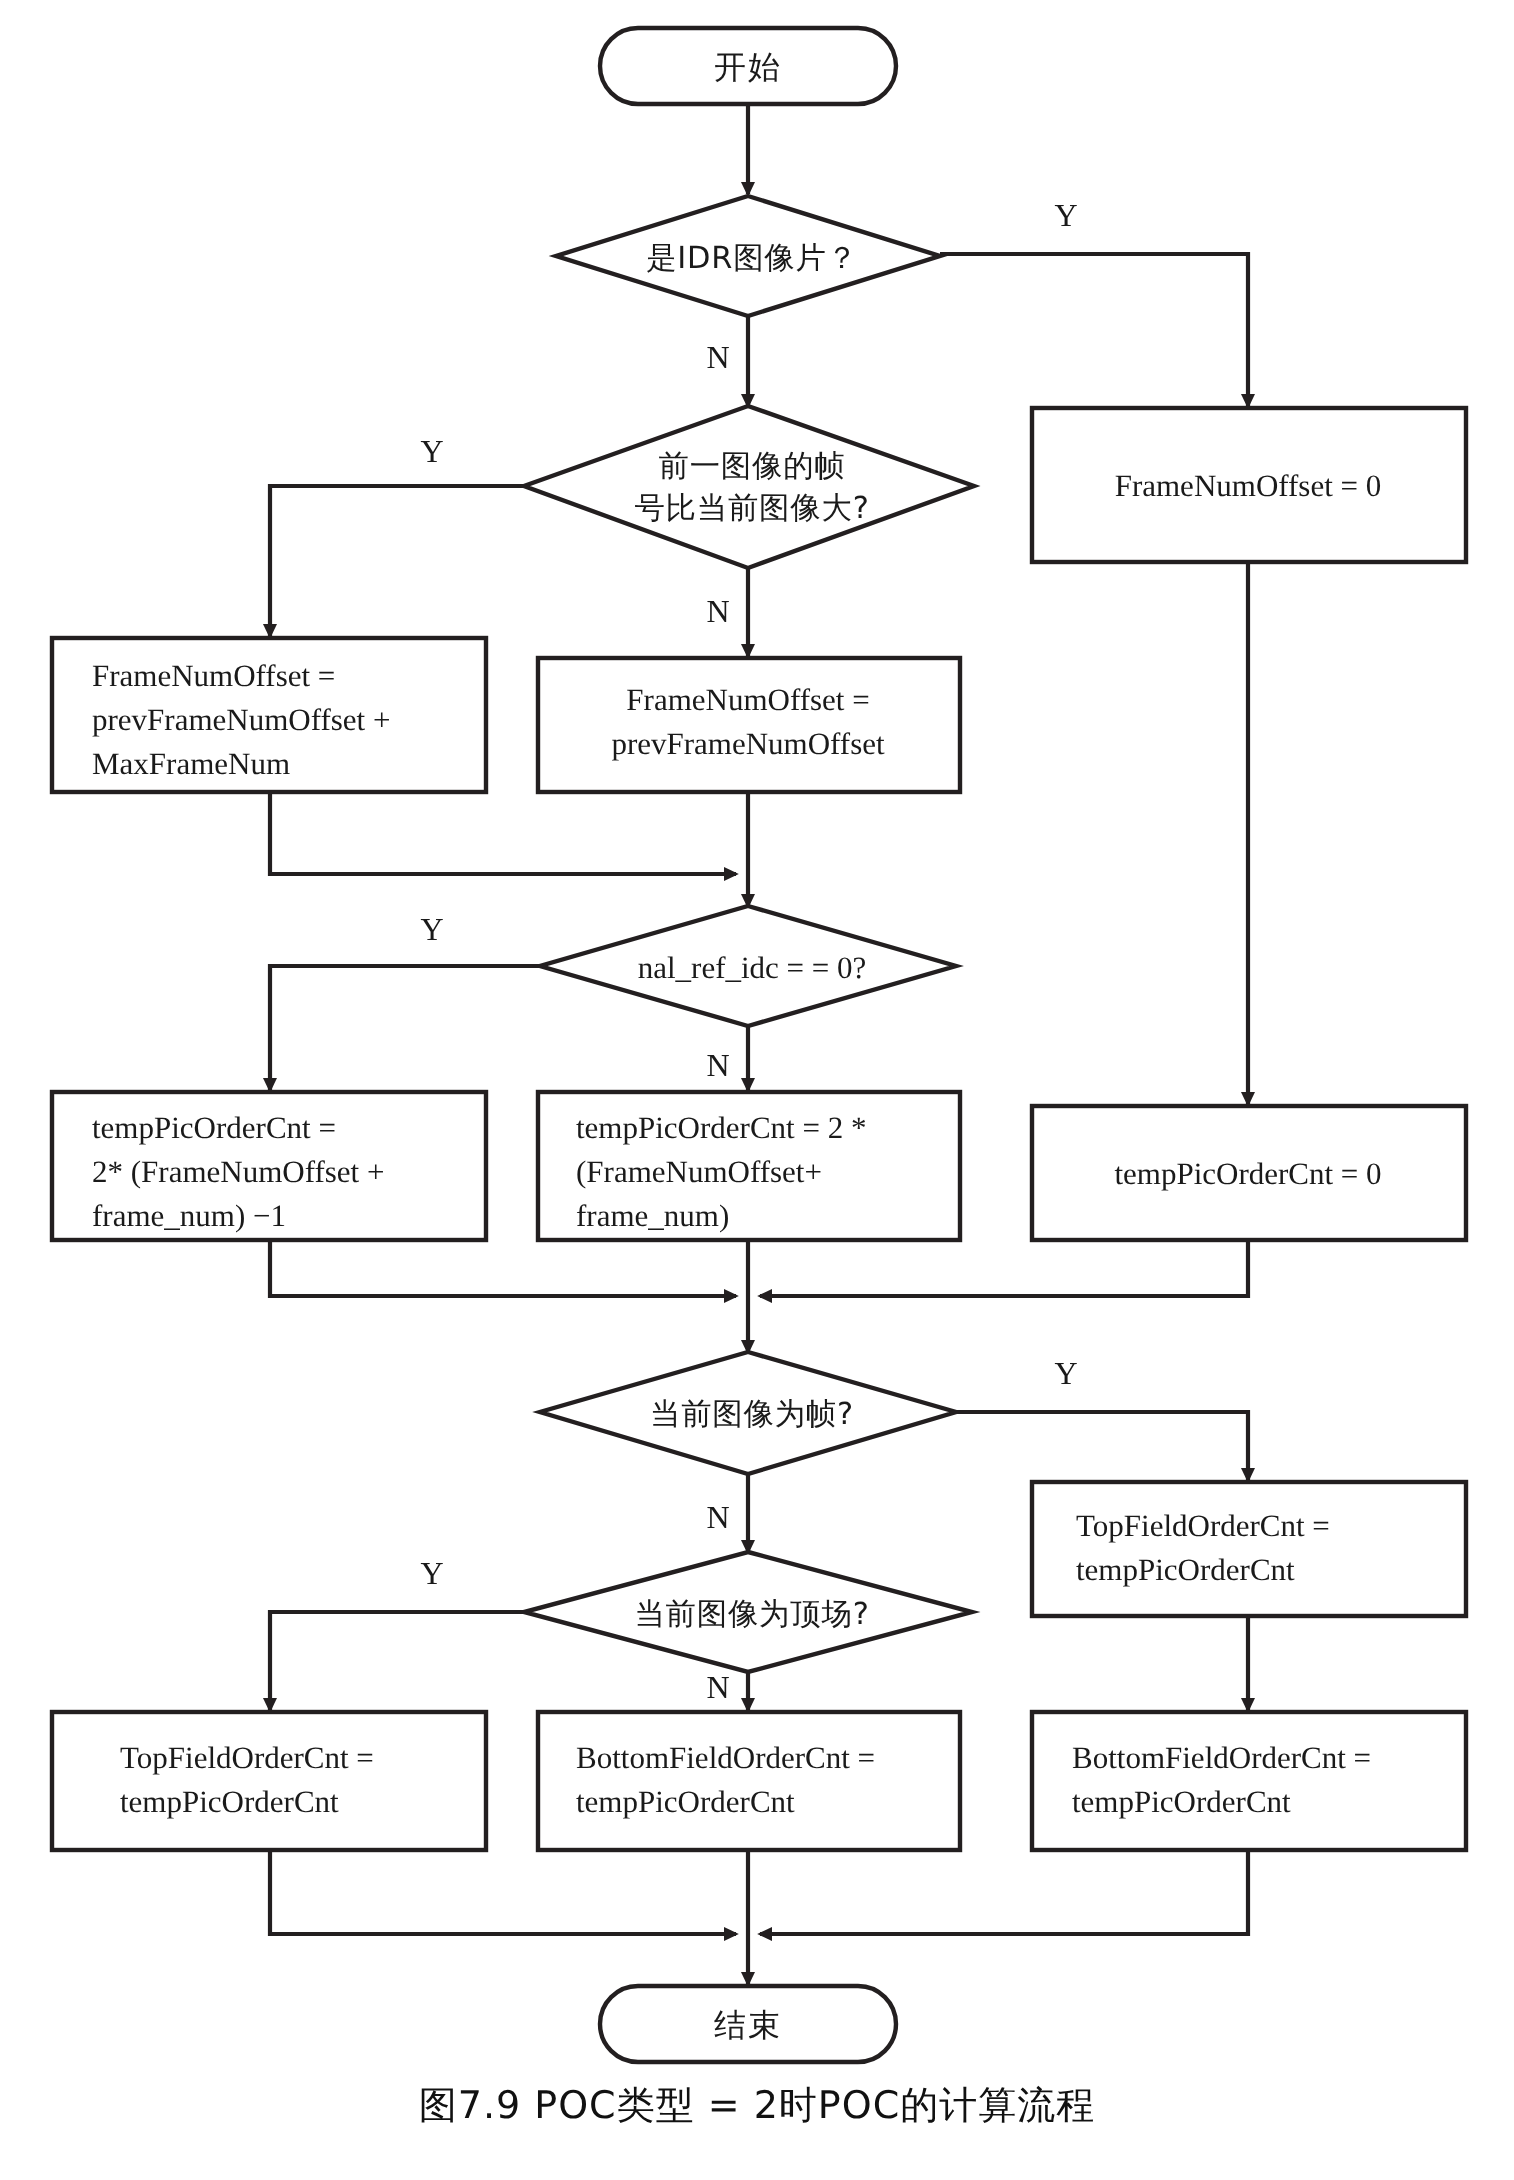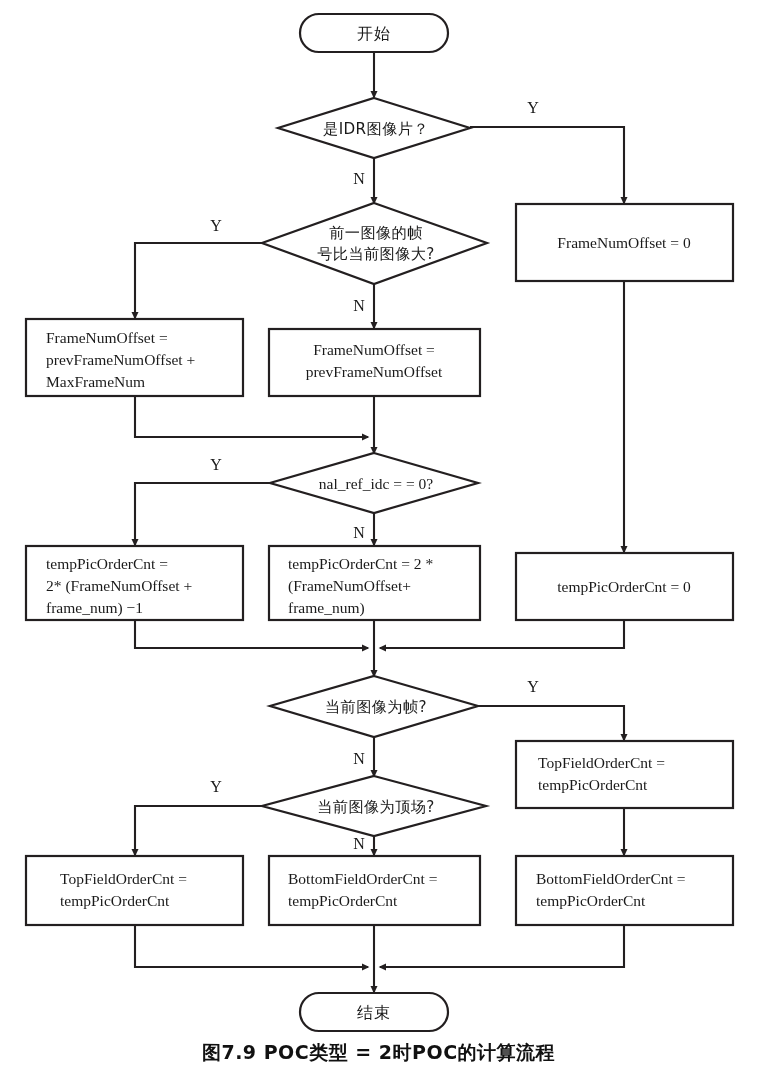--- a/index.html
+++ b/index.html
@@ -73,21 +73,21 @@
     font-size: 16px;
     text-anchor: middle;
   }
   .caption {
     position: absolute;
     left: 0;
     top: 1040px;
     width: 757px;
     text-align: center;
     font-family: "DejaVu Sans", "Liberation Sans", sans-serif;
-    font-weight: bold;
+    font-weight: normal;
     font-size: 19px;
     color: #111111;
     letter-spacing: 0.5px;
   }
 </style>
 </head>
 <body>
 
 <div id="figure-root">
 

